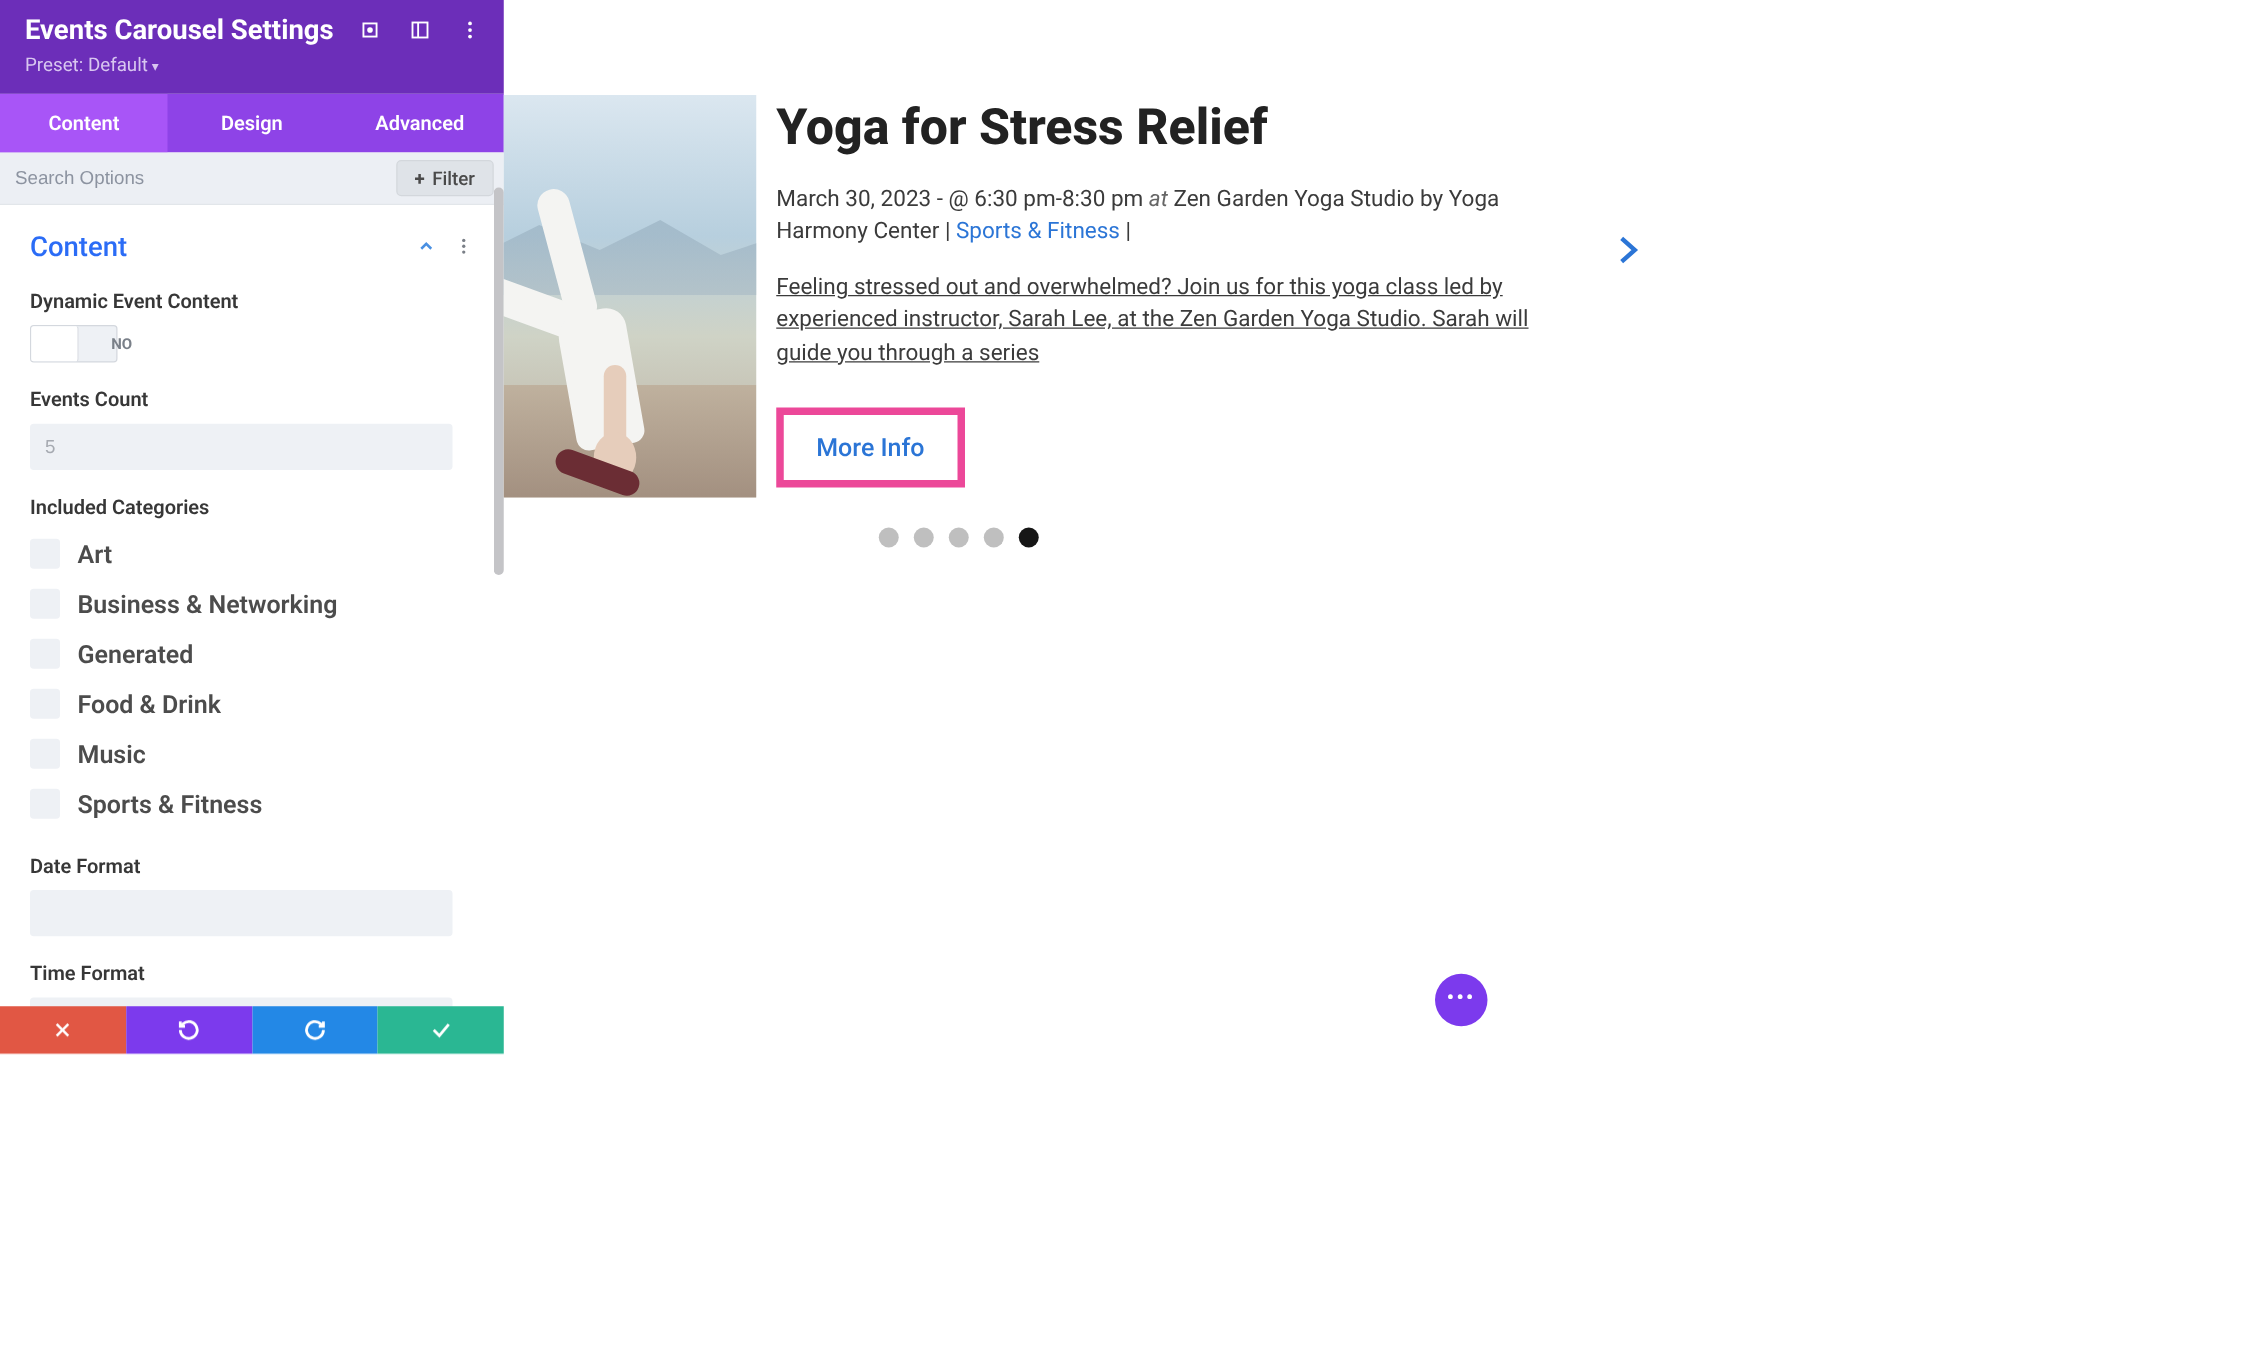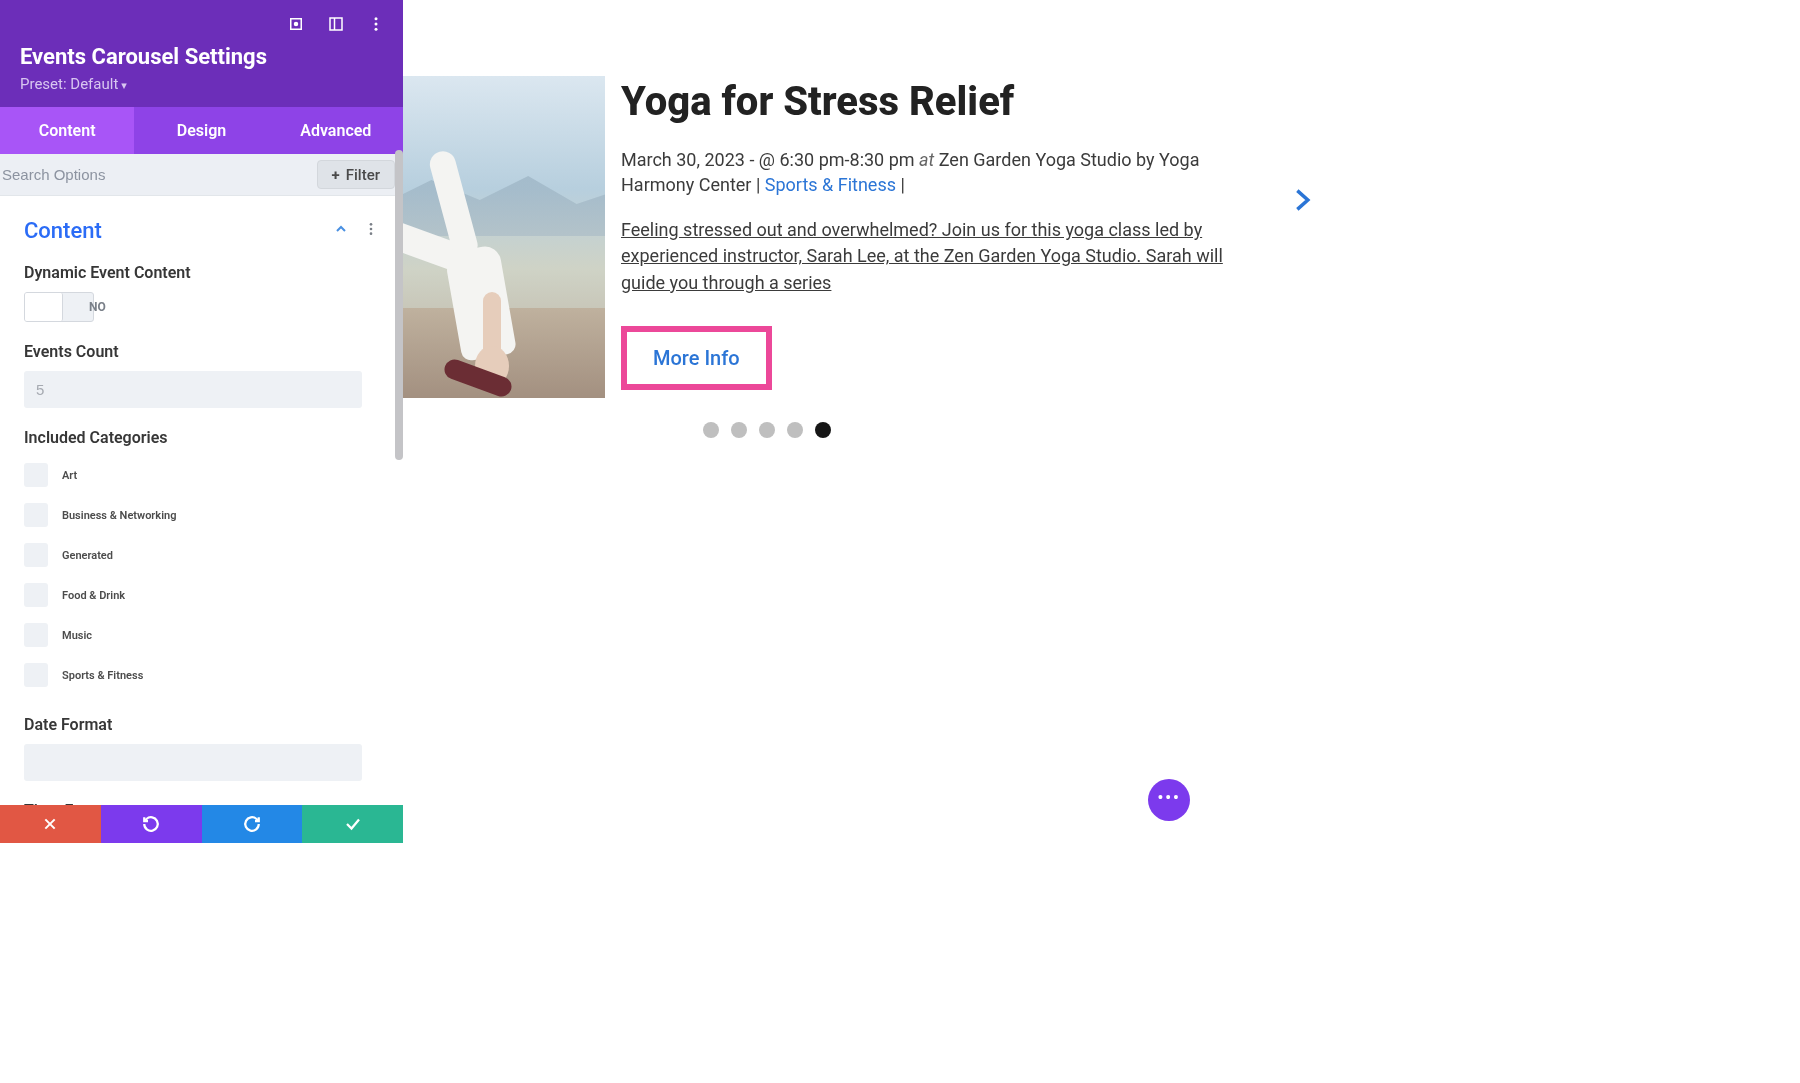--- a/index.html
+++ b/index.html
@@ -21,21 +21,20 @@
 }
 .header {
   background: #6c2eb9;
   color: #fff;
   padding: 12px 20px 14px;
   position: relative;
 }
 .header-title {
   font-size: 22px;
   font-weight: 700;
-  margin-top: 32px;
 }
 .preset {
   font-size: 15px;
   color: #d8c6f0;
   margin-top: 6px;
   cursor: pointer;
 }
 .preset .caret { font-size: 11px; margin-left: 3px; }
 .header-icons {
   position: absolute;
@@ -65,21 +64,21 @@
   display: flex;
   align-items: stretch;
   background: #eceff4;
   border-bottom: 1px solid #e2e6ea;
   margin-bottom: 4px;
 }
 .search-input {
   flex: 1;
   border: none;
   background: transparent;
-  padding: 12px 2px;
+  padding: 12px 12px;
   font-size: 15px;
   color: #555;
   outline: none;
 }
 .search-input::placeholder { color: #8c93a0; }
 .filter-btn {
   display: flex;
   align-items: center;
   gap: 6px;
   padding: 0 14px;
@@ -163,21 +162,21 @@
   gap: 14px;
   padding: 8px 0;
 }
 .cat-item .chk {
   width: 24px; height: 24px;
   background: #eef1f5;
   border-radius: 3px;
   cursor: pointer;
 }
 .cat-item .cat-label {
-  font-size: 11px;
+  font-size: 20px;
   font-weight: 600;
   color: #4c4c4c;
 }
 .scrollbar-stub {
   position: absolute;
   right: 0;
   top: 150px;
   width: 8px;
   height: 310px;
   background: #c4c4c7;

